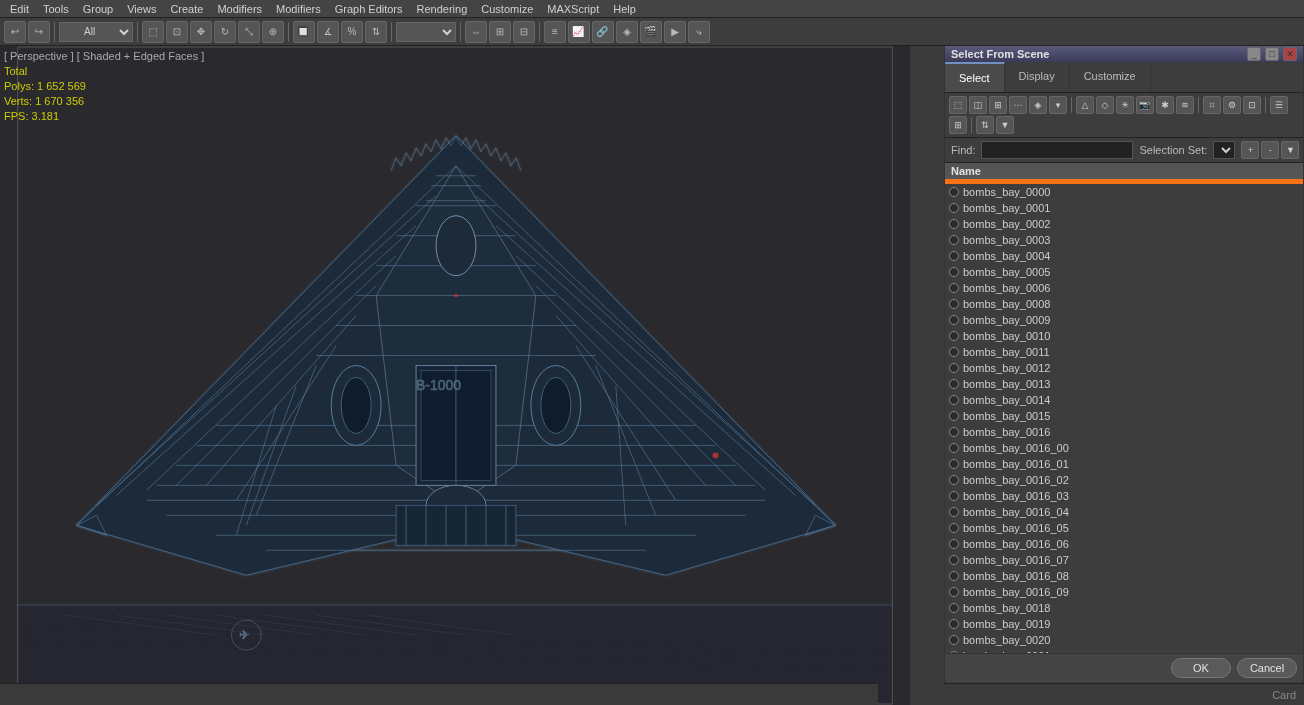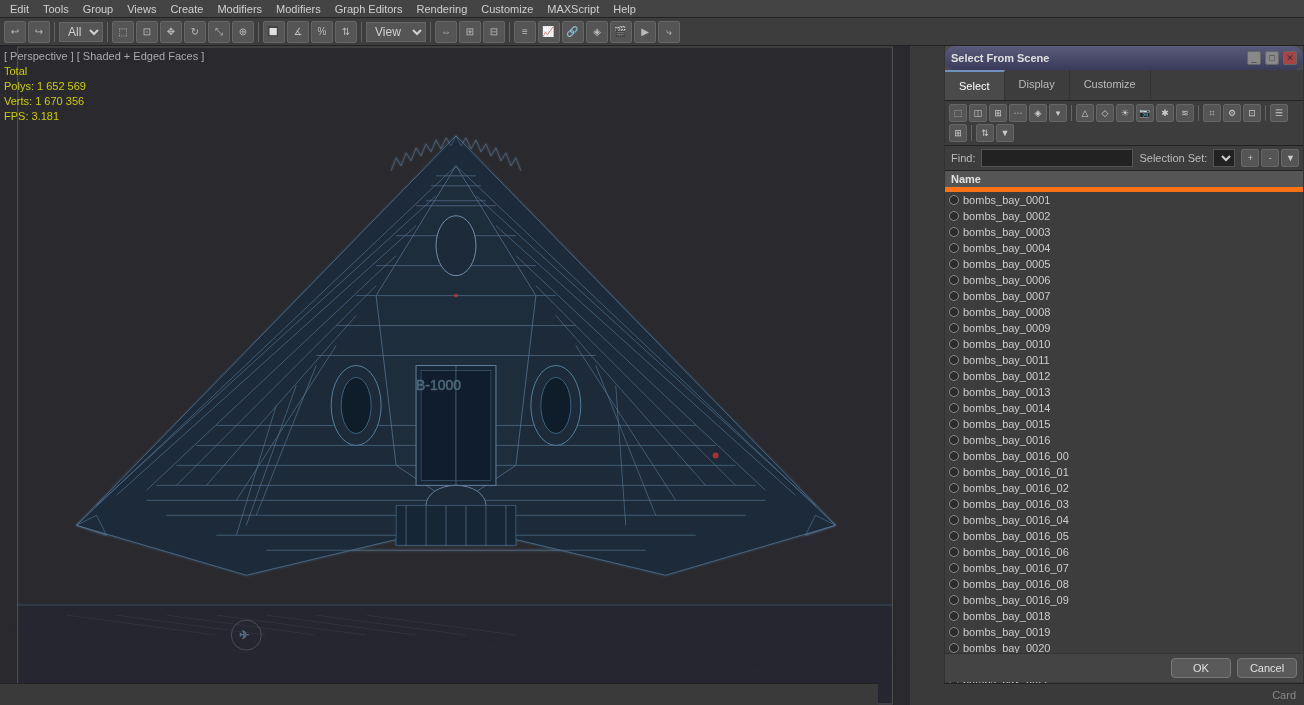--- a/index.html
+++ b/index.html
@@ -53,22 +53,22 @@
       color: #bbb;
       font-size: 10px;
       flex-shrink: 0;
     }
     .tb-separator { width: 1px; height: 20px; background: #666; margin: 0 2px; }
     .tb-dropdown {
       height: 20px;
       background: #555;
       border: 1px solid #666;
       color: #d0d0d0;
-      font-size: 12px;
-      padding: 0 4px;
+      font-size: 10px;
+      padding: 0 20px;
       min-width: 40px;
     }
 
     
     #viewport-area {
       position: absolute;
       top: 46px;
       left: 0;
       width: 910px;
       bottom: 0;
@@ -99,27 +99,26 @@
       position: absolute;
       top: 46px;
       right: 0;
       width: 360px;
       background: #4a4a4a;
       border: 1px solid #333;
       border-top: none;
     }
     #panel-titlebar {
       background: linear-gradient(to bottom, #5a5a7a, #3a3a5a);
-      height: 24px;
+      height: 16px;
       display: flex;
       align-items: center;
       justify-content: space-between;
       padding: 0 6px;
       cursor: move;
-      border-radius: 10px;
     }
     #panel-title {
       color: #e0e0e0;
       font-size: 11px;
       font-weight: bold;
     }
     .panel-ctrl-btn {
       width: 14px; height: 14px;
       background: #888;
       border: 1px solid #666;
@@ -238,21 +237,21 @@
       justify-content: flex-end;
       padding: 4px 6px;
       gap: 6px;
       background: #444;
       border-top: 1px solid #333;
     }
     .panel-btn {
       width: 60px; height: 20px;
       background: #5a5a5a;
       border: 1px solid #777;
-      border-radius: 4px;
+      border-radius: 10px;
       color: #e0e0e0;
       font-size: 11px;
       cursor: pointer;
       display: flex; align-items: center; justify-content: center;
     }
 
     
     #statusbar {
       position: absolute;
       bottom: 0;
@@ -536,20 +535,24 @@
     <div class="sel-set-btns">
       <div class="pi-btn">+</div>
       <div class="pi-btn">-</div>
       <div class="pi-btn">▼</div>
     </div>
   </div>
 
   <div id="panel-list-header">Name</div>
 
   <div id="panel-list-container">
+  <div class="list-item">
+        <div class="item-radio"></div>
+        <span>bombs_bay_0000</span>
+      </div>
       <div class="list-item">
         <div class="item-radio"></div>
         <span>bombs_bay_0001</span>
       </div>
       <div class="list-item">
         <div class="item-radio"></div>
         <span>bombs_bay_0002</span>
       </div>
       <div class="list-item">
         <div class="item-radio"></div>
@@ -559,24 +562,20 @@
         <div class="item-radio"></div>
         <span>bombs_bay_0004</span>
       </div>
       <div class="list-item">
         <div class="item-radio"></div>
         <span>bombs_bay_0005</span>
       </div>
       <div class="list-item">
         <div class="item-radio"></div>
         <span>bombs_bay_0006</span>
-      </div>
-      <div class="list-item">
-        <div class="item-radio"></div>
-        <span>bombs_bay_0007</span>
       </div>
       <div class="list-item">
         <div class="item-radio"></div>
         <span>bombs_bay_0008</span>
       </div>
       <div class="list-item">
         <div class="item-radio"></div>
         <span>bombs_bay_0009</span>
       </div>
       <div class="list-item">

